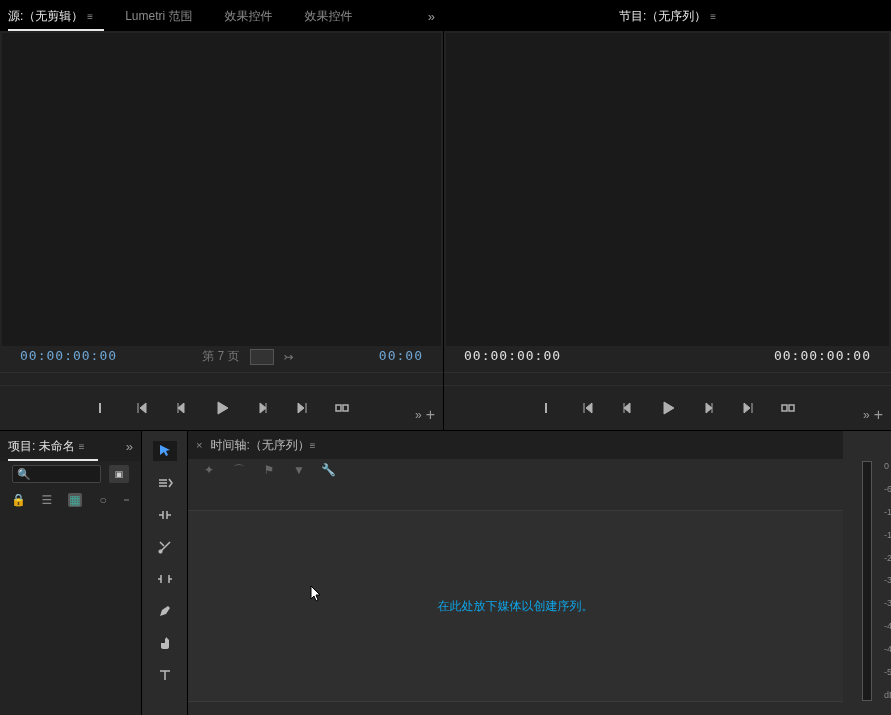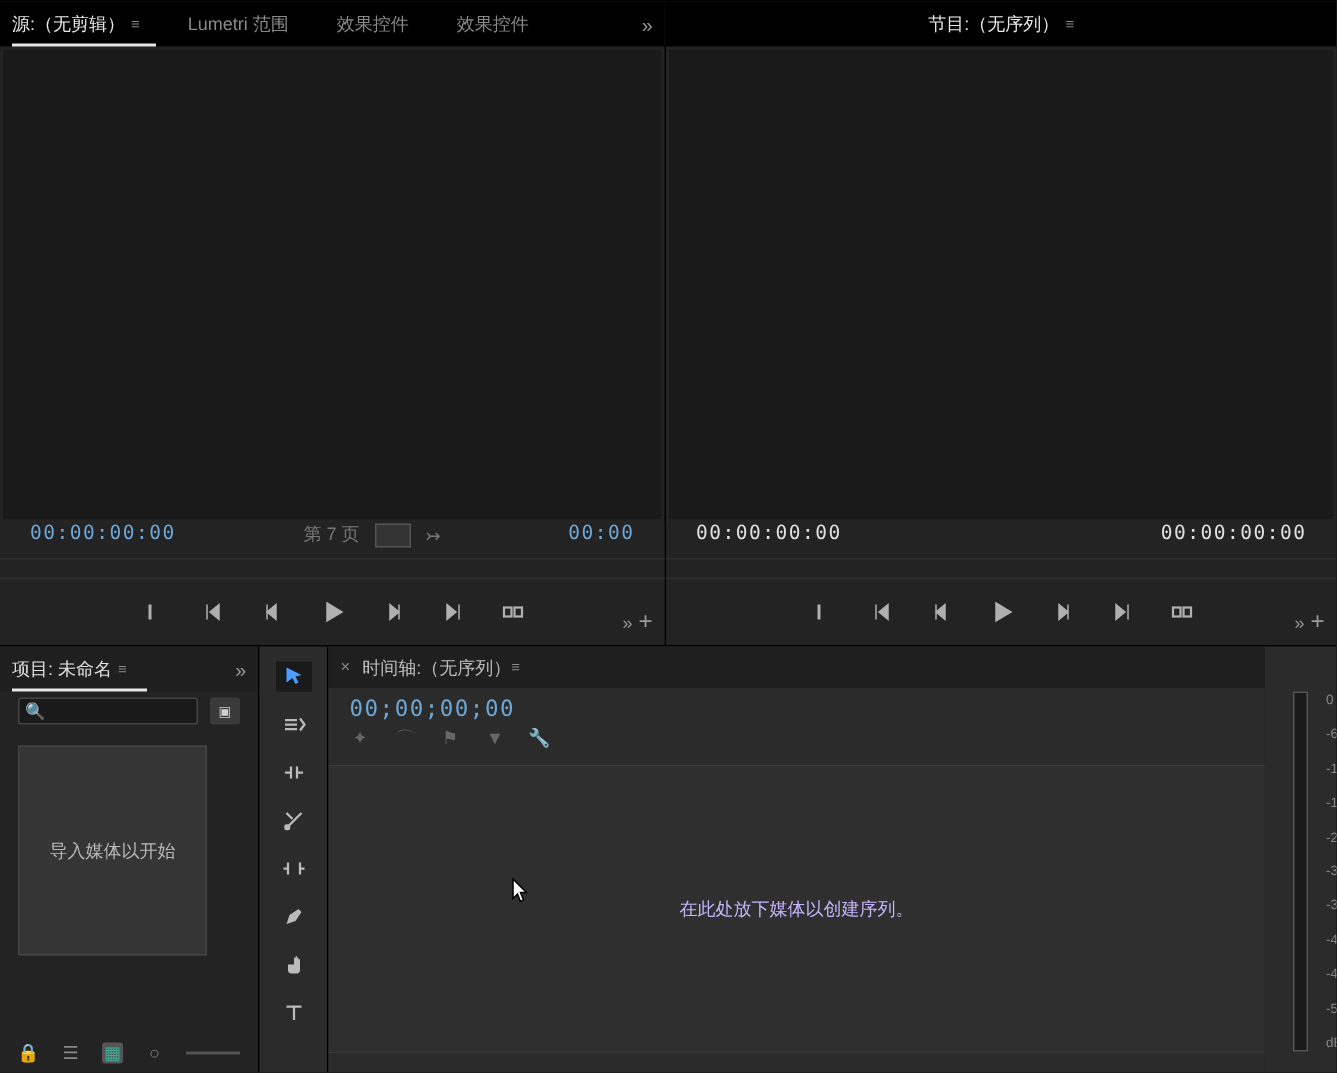--- a/index.html
+++ b/index.html
@@ -28,21 +28,21 @@
 
 .ruler-bar { height: 14px; background: #232323; border-top: 1px solid #2e2e2e; border-bottom: 1px solid #2e2e2e; }
 
 .transport-row { height: 44px; display: flex; align-items: center; justify-content: center; gap: 22px; background: #232323; position: relative; }
 .tbtn { width: 18px; height: 18px; display: flex; align-items: center; justify-content: center; color: #b0b0b0; cursor: pointer; }
 .tbtn svg { width: 16px; height: 16px; stroke: #b0b0b0; fill: #b0b0b0; }
 .overflow-plus { position: absolute; right: 8px; bottom: 6px; display: flex; align-items: center; gap: 4px; color: #9a9a9a; }
 
 .bottom-row { display: flex; flex: 1; border-top: 1px solid #000; }
 
-.project-panel { width: 173px; background: #232323; border-right: 1px solid #000; display: flex; flex-direction: column; }
+.project-panel { width: 142px; background: #232323; border-right: 1px solid #000; display: flex; flex-direction: column; }
 .proj-tabs { height: 30px; background: #1f1f1f; display: flex; align-items: center; padding: 0 8px; justify-content: space-between; position: relative; }
 .proj-tab { font-size: 12px; color: #e0e0e0; display: flex; align-items: center; gap: 4px; }
 .proj-tab-underline { position: absolute; bottom: 0; left: 8px; width: 90px; height: 2px; background: #e8e8e8; }
 
 .proj-file-row { height: 26px; display: flex; align-items: center; padding: 0 12px; gap: 8px; color: #b0b0b0; }
 .file-icon { width: 14px; height: 10px; border: 1px solid #888; border-radius: 1px; }
 
 .proj-search-row { height: 26px; display: flex; align-items: center; padding: 0 12px; gap: 8px; }
 .search-box { flex: 1; height: 18px; background: #1a1a1a; border: 1px solid #444; border-radius: 2px; display: flex; align-items: center; padding: 0 4px; }
 .search-icon { color: #888; font-size: 11px; }
@@ -65,21 +65,21 @@
 .tl-tabs { height: 28px; background: #1f1f1f; display: flex; align-items: center; padding: 0 8px; gap: 8px; }
 .tl-close { color: #888; font-size: 11px; cursor: pointer; }
 .tl-tab { color: #bbb; font-size: 12px; display: flex; align-items: center; gap: 0; }
 
 .tl-header { height: 52px; background: #2b2b2b; border-bottom: 1px solid #3a3a3a; padding: 4px 14px; }
 .tl-tc { color: #6fa7d6; font-size: 15px; font-family: monospace; letter-spacing: 1px; margin-bottom: 4px; }
 .tl-icons { display: flex; gap: 16px; color: #666; }
 .tl-icon { width: 14px; height: 14px; cursor: pointer; display: flex; align-items: center; justify-content: center; }
 .tl-icon.enabled { color: #bbb; }
 
-.tl-drop { flex: 1; background: #2f2f2f; display: flex; align-items: center; justify-content: center; color: #c4b5fd; font-size: 12px; position: relative; }
+.tl-drop { flex: 1; background: #2f2f2f; display: flex; align-items: center; justify-content: center; color: #0ea5e9; font-size: 12px; position: relative; }
 .cursor-arrow { position: absolute; left: 122px; top: 74px; width: 12px; height: 18px; }
 
 .tl-scroll { height: 14px; background: #2b2b2b; border-top: 1px solid #3a3a3a; }
 
 .audio-meter-panel { width: 48px; background: #2b2b2b; display: flex; flex-direction: column; align-items: center; padding-top: 30px; }
 .meter-bar { width: 10px; flex: 1; background: #1a1a1a; border: 1px solid #555; margin-bottom: 4px; position: relative; max-height: 240px; }
 .meter-labels { position: absolute; right: -26px; top: 0; display: flex; flex-direction: column; height: 100%; justify-content: space-between; font-size: 9px; color: #888; text-align: left; }
 .meter-labels span { line-height: 1; }
 
 </style>
@@ -226,25 +226,20 @@
         </div>
         <div class="overflow-icon">»</div>
         <div class="proj-tab-underline"></div>
       </div>
       <div class="proj-search-row">
         <div class="search-box">
           <span class="search-icon">🔍</span>
         </div>
         <div class="filter-btn">▣</div>
       </div>
-      <div class="proj-content">
-        <div class="import-thumb">
-          <span>导入媒体以开始</span>
-        </div>
-      </div>
       <div class="proj-footer">
         <div class="footer-icon green">🔒</div>
         <div class="footer-icon">☰</div>
         <div class="footer-icon active">▦</div>
         <div class="footer-icon">○</div>
         <div style="flex:1;height:2px;background:#555;"></div>
       </div>
     </div>
 
     <div class="tools-panel">
@@ -293,21 +288,20 @@
 
     <div class="timeline-panel">
       <div class="tl-tabs">
         <span class="tl-close">×</span>
         <div class="tl-tab">
           <span>时间轴:（无序列）</span>
           <span class="burger">≡</span>
         </div>
       </div>
       <div class="tl-header">
-        <div class="tl-tc">00;00;00;00</div>
         <div class="tl-icons">
           <div class="tl-icon">✦</div>
           <div class="tl-icon">⌒</div>
           <div class="tl-icon">⚑</div>
           <div class="tl-icon">▼</div>
           <div class="tl-icon enabled">🔧</div>
         </div>
       </div>
       <div class="tl-drop">
         <svg class="cursor-arrow" viewBox="0 0 12 18">

